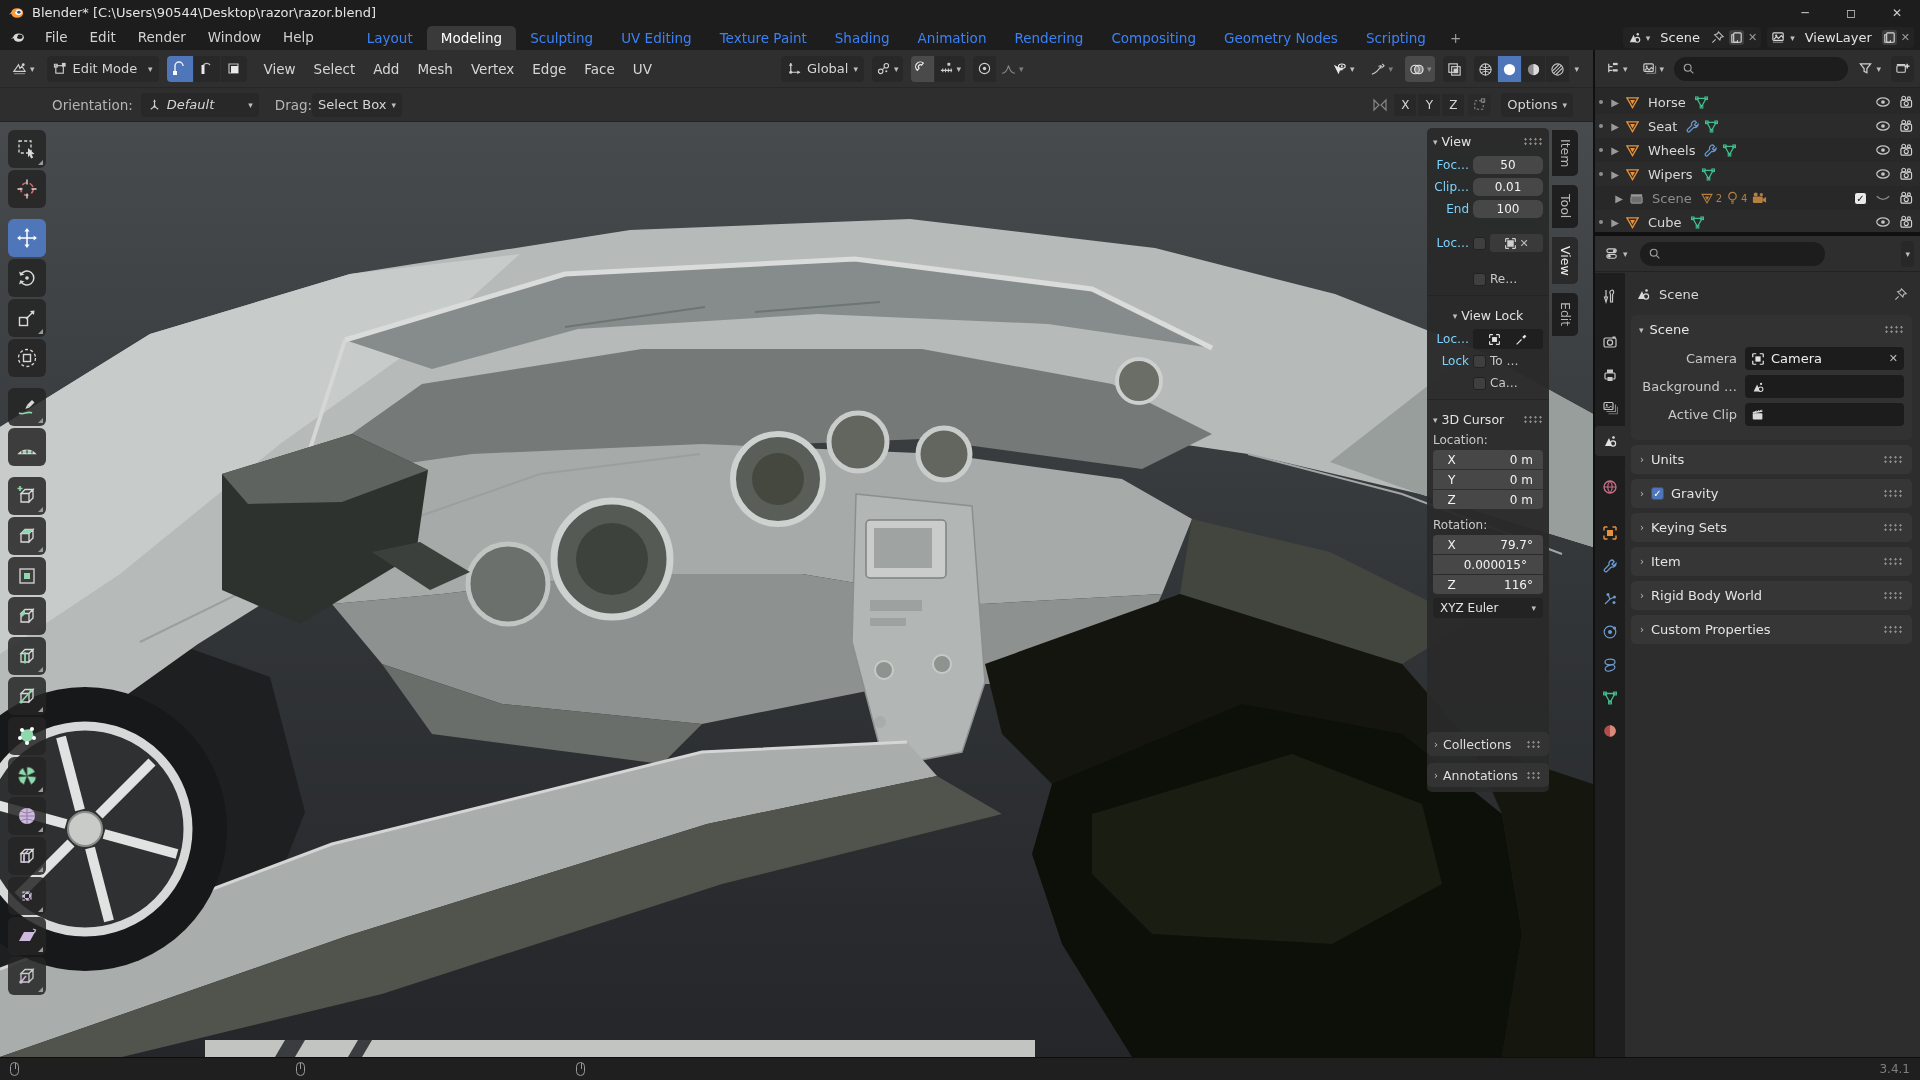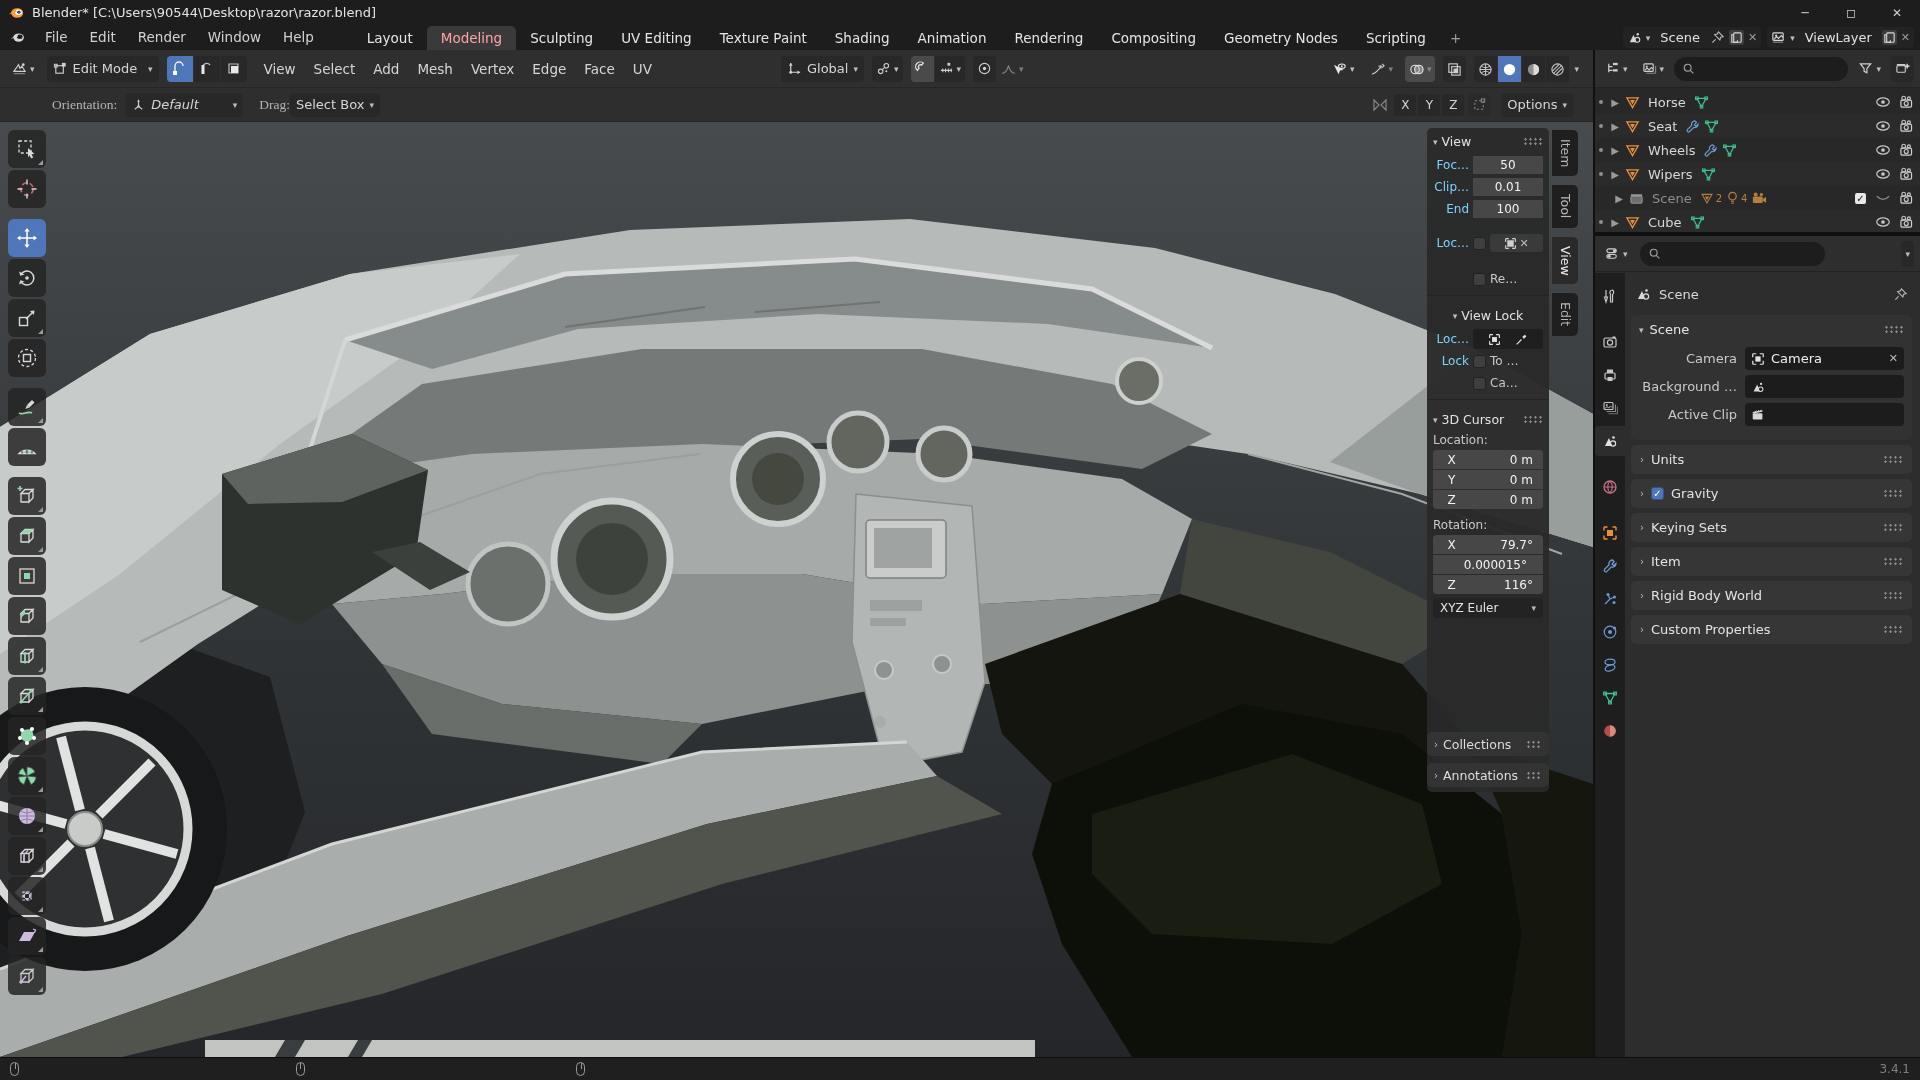--- a/index.html
+++ b/index.html
@@ -16,23 +16,23 @@
   .win-controls { position:absolute; right:0; top:0; height:25px; display:flex; }
   .win-btn { width:46px; height:25px; display:flex; align-items:center; justify-content:center;
              color:#cfcfcf; font-size:12px; }
 
   
   .topbar { position:absolute; left:0; top:25px; width:1920px; height:25px; background:#1d1d1d;
             display:flex; align-items:center; }
   .blender-menu-btn { width:34px; height:25px; display:flex; align-items:center; justify-content:center; gap:2px; }
   .menu-item { padding:0 11px; height:25px; line-height:25px; color:#d2d2d2; font-size:13.5px; cursor:default; }
   .ws-tabs { display:flex; margin-left:28px; height:25px; align-items:flex-end; }
-  .ws-tab { padding:0 14px; height:24px; line-height:24px; color:#e5e5e5; font-size:13.5px;
+  .ws-tab { padding:0 14px; height:24px; line-height:24px; color:#3b82f6; font-size:13.5px;
             border-radius:5px 5px 0 0; }
-  .ws-tab.active { background:#3a3a3a; color:#fca5a5; }
+  .ws-tab.active { background:#3a3a3a; color:#ffffff; }
   .ws-tab.newtab { color:#9f9f9f; padding:0 10px; }
   .topbar-right { position:absolute; right:6px; top:0; height:25px; display:flex; align-items:center; gap:6px; }
   .id-block { display:flex; align-items:center; height:21px; background:#232323; border-radius:4px; padding:0 4px; gap:4px; }
   .id-block .name { font-size:13px; color:#e2e2e2; padding:0 6px; }
   .mini-ic { width:15px; height:15px; flex:none; }
   .dim { opacity:.55; }
 
   
   .hdr-field { display:flex; align-items:center; background:#282828; border-radius:4px; height:26px; padding:0 6px; gap:5px; }
   .hdr-menu { padding:0 9px; color:#d6d6d6; font-size:13.5px; }
@@ -56,41 +56,41 @@
   .vp-right { position:absolute; right:10px; top:6px; display:flex; align-items:center; gap:8px; }
   .btn-ic { height:26px; display:flex; align-items:center; justify-content:center; padding:0 4px; gap:3px;
             background:transparent; border-radius:4px; }
   .btn-ic.boxed { background:#282828; }
   .btn-ic.on { background:#4a4a4a; }
   .btn-ic.blue { background:#4f76b8; }
   .joined { display:flex; gap:1px; }
   .joined .btn-ic { border-radius:0; }
   .joined .btn-ic:first-child { border-radius:4px 0 0 4px; }
   .joined .btn-ic:last-child { border-radius:0 4px 4px 0; }
-  .label-dim { color:#b5b5b5; font-size:13.5px;font-family:Liberation Serif, serif; }
+  .label-dim { color:#b5b5b5; font-size:13.5px; }
 
   .vp-canvas { position:absolute; left:0; top:72px; width:1593px; height:935px; overflow:hidden; }
 
   
   .toolbar { position:absolute; left:8px; top:8px; display:flex; flex-direction:column; gap:2px; }
   .tb-gap { height:7px; }
   .tool-btn { width:38px; height:38px; background:rgba(36,36,36,.85); border-radius:6px;
               display:flex; align-items:center; justify-content:center; position:relative; }
   .tool-btn.active { background:#4f76b8; }
   .tool-btn .sub::after { content:""; position:absolute; right:3px; bottom:3px;
               border-left:5px solid transparent; border-bottom:5px solid #9a9a9a; }
 
   
   .npanel { position:absolute; left:1427px; top:6px; width:122px; background:rgba(42,42,42,.96);
             border-radius:5px; padding-bottom:6px; }
   .np-h { display:flex; align-items:center; gap:4px; padding:6px 6px 4px 6px; color:#e3e3e3; font-size:12.5px; }
   .np-h .grip { margin-left:auto; }
   .np-row { display:flex; align-items:center; height:20px; margin:2px 6px; gap:4px; }
   .np-label { width:36px; text-align:right; color:#7dd3fc; font-size:12px; white-space:nowrap; flex:none;}
-  .nfield { flex:1; background:#474747; border-radius:1px; height:18px; text-align:center; color:#f2f2f2;
+  .nfield { flex:1; background:#474747; border-radius:6px; height:18px; text-align:center; color:#f2f2f2;
             font-size:12px; line-height:18px; }
   .cbx { width:13px; height:13px; background:#3f3f3f; border:1px solid #222; border-radius:3px; flex:none; }
   .cbx.lite { background:#e9e9e9; color:#151515; font-size:10px; line-height:11px; text-align:center; }
   .cbx.blue { background:#4f76b8; color:#fff; font-size:10px; line-height:11px; text-align:center; border-color:#365480;}
   .np-sep { height:1px; background:#242424; margin:6px 0; }
   .axisrow { display:flex; margin:0 6px 1px 6px; background:#474747; height:19px; border-radius:0;
              align-items:center; font-size:12px; color:#f2f2f2; }
   .axisrow .ax { width:34%; text-align:center; }
   .axisrow .av { flex:1; text-align:right; padding-right:10px; }
   .axisrow.center .av { text-align:center; padding-right:16px; }

